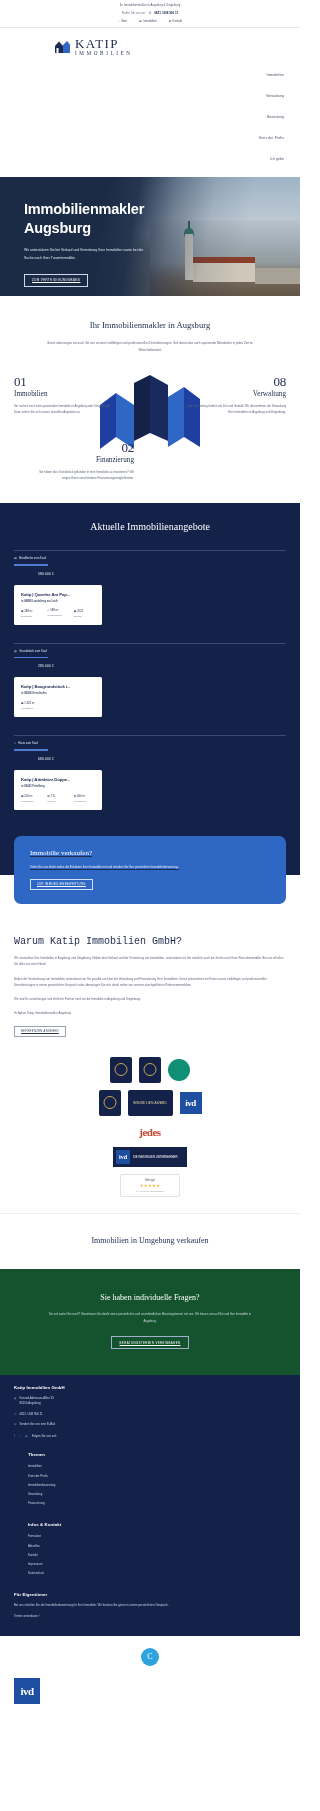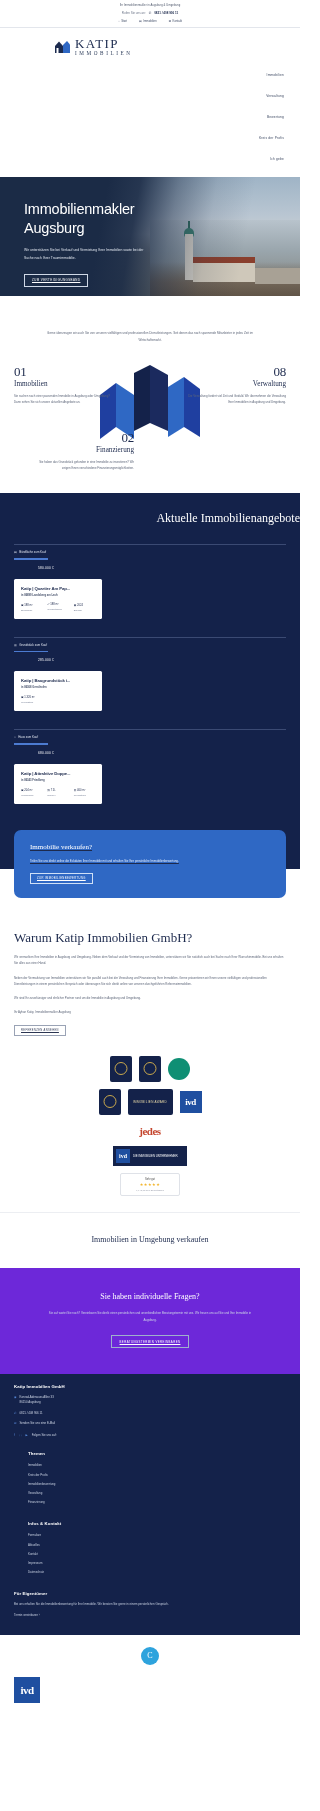--- a/index.html
+++ b/index.html
@@ -45,21 +45,21 @@
   .hero .church { position:absolute; left:182px; bottom:16px; width:14px; height:58px; }
   .hero .church .tower{ position:absolute; left:3px; bottom:0; width:8px; height:46px; background:#d8d3c8; }
   .hero .church .roof{ position:absolute; left:2px; bottom:42px; width:10px; height:10px; background:#3c7e6e; border-radius:50% 50% 40% 40%; }
   .hero .church .spire{ position:absolute; left:6px; bottom:51px; width:1.5px; height:8px; background:#2f6a5c; }
   .hero .nave { position:absolute; left:193px; bottom:14px; width:62px; height:20px; background:#cfc8ba;}
   .hero .nave:before{content:"";position:absolute;left:0;right:0;top:-5px;height:6px;background:#8a3f2d;}
   .hero .roofs { position:absolute; left:255px; bottom:12px; width:45px; height:16px; background:#a8a195;}
   .hero .overlay { position:absolute; inset:0;
      background:linear-gradient(100deg,#1b2b46 0%,#1b2b46 34%,rgba(27,43,70,.92) 44%,rgba(27,43,70,.45) 56%,rgba(27,43,70,.12) 68%,rgba(27,43,70,0) 80%); }
   .hero .inner { position:absolute; left:24px; top:23px; width:160px; color:#fff; }
-  .hero h1 { font-size:14.5px; line-height:1.28; font-weight:400; letter-spacing:-.2px; }
+  .hero h1 { font-size:14.5px; line-height:1.28; font-weight:700; letter-spacing:-.2px; }
   .hero p { margin-top:10px; font-size:3.4px; line-height:2.25; color:#dfe5ee; max-width:128px;}
   .hero .cta { margin-top:11px; display:inline-block; border:1px solid #cfd8e6; color:#ffffff;
      font-size:2.9px; letter-spacing:.45px; padding:3.5px 7px; }
 
   
   .intro { padding:24px 0 8px; text-align:center; }
   .intro h2 { font-family:"Liberation Serif", serif; font-weight:400; font-size:8.6px; color:#1d2a4d; }
   .intro p { margin:10px auto 0; width:210px; font-size:3px; line-height:2.1; color:#5c6578; }
 
   
@@ -68,22 +68,22 @@
   .services .grid { position:relative; display:grid; grid-template-columns:1fr 1fr; gap:26px 4px; }
   .svc { width:112px; }
   .svc.left { padding-left:14px; text-align:left; }
   .svc.right { padding-right:14px; text-align:right; justify-self:end; }
   .svc .num { font-family:"Liberation Serif", serif; font-size:13px; color:#1d2a4d; letter-spacing:-.3px; line-height:1;}
   .svc h3 { font-family:"Liberation Serif", serif; font-weight:400; font-size:7.2px; color:#1d2a4d; margin-top:2px;}
   .svc p { margin-top:5px; font-size:2.9px; line-height:2.1; color:#5c6578; }
 
   
   .listings { background:#14224a; padding:18px 0 26px; }
-  .listings h2 { text-align:right; font-family:"Liberation Serif", serif; font-weight:400;
-      font-size:12px; color:#ffffff; }
+  .listings h2 { text-align:center; font-family:"Liberation Serif", serif; font-weight:400;
+      font-size:10px; color:#ffffff; }
   .offer { margin-top:18px; padding:0 14px; }
   .offer .rule { height:1px; background:#3b4a73; }
   .offer .meta { margin-top:5px; font-size:2.9px; color:#dfe4ef; display:flex; align-items:center; gap:2.5px;}
   .offer .bar { margin-top:4px; width:34px; height:1.6px; background:#4c7bd1;}
   .offer .price { margin-top:6px; font-size:3.2px; color:#ffffff; padding-left:24px; letter-spacing:.2px;}
   .card { margin:9px 14px 0; background:#ffffff; border-radius:1.5px; padding:7px 7px 7px; width:88px;}
   .card h4 { font-size:4.3px; color:#1d2a4d; font-weight:bold; letter-spacing:-.1px; }
   .card .loc { margin-top:3px; font-size:2.7px; color:#45506a; font-weight:bold;}
   .card .specs { margin-top:6px; display:flex; gap:5px; }
   .card .specs .s { flex:1; }
@@ -93,21 +93,21 @@
   
   .sellwrap { position:relative; padding:0 0 16px; background:linear-gradient(180deg,#14224a 0%,#14224a 46%,#ffffff 46%,#ffffff 100%);text-decoration:underline; }
   .sellbox { margin:0 14px; background:#2f68c4; border-radius:7px; padding:13px 16px 14px; }
   .sellbox h3 { font-family:"Liberation Serif", serif; font-weight:400; font-size:7px; color:#fff;}
   .sellbox p { margin-top:7px; font-size:2.9px; line-height:2.1; color:#e6eefb; max-width:152px;}
   .sellbox .btn { margin-top:9px; display:inline-block; border:1px solid #cfe0f7; color:#fff;
       font-size:2.7px; letter-spacing:.4px; padding:3px 6px;}
 
   
   .why { padding:16px 14px 10px; }
-  .why h2 { font-family:Liberation Serif, serif; font-weight:400; font-size:13px; color:#1d2a4d;}
+  .why h2 { font-family:Liberation Mono, monospace; font-weight:400; font-size:10px; color:#1d2a4d;}
   .why p { margin-top:8px; font-size:2.9px; line-height:2.15; color:#5c6578;}
   .why .btn { margin-top:10px; display:inline-block; border:1px solid #9aa3b5; color:#2b3552;
       font-size:2.6px; letter-spacing:.4px; padding:3px 6px;}
 
   
   .badges { padding:10px 0 16px; display:flex; flex-direction:column; align-items:center; gap:7px;}
   .badge-row { display:flex; align-items:center; justify-content:center; gap:7px;}
   .bdg { display:flex; align-items:center; justify-content:center; }
   .bdg-ivd { width:22px;height:22px;background:#1f4fa0;color:#fff;display:flex;align-items:center;justify-content:center;
       font-family:"Liberation Serif",serif;font-size:9px;font-weight:bold;letter-spacing:-.5px;}
@@ -126,21 +126,21 @@
   .review { width:60px; border:1px solid #dfe2e8; border-radius:2px; padding:4px; text-align:center; background:#fff;}
   .review .title{font-size:2.6px;color:#444;}
   .review .stars{color:#f2b01e;font-size:4px;letter-spacing:.5px;margin-top:1px;}
   .review .sub{font-size:2.2px;color:#8b90a0;margin-top:2px;}
 
   
   .sellaug { padding:22px 0 24px; text-align:center; border-top:1px solid #eceef2;}
   .sellaug h2 { font-family:"Liberation Serif", serif; font-weight:400; font-size:8px; color:#1d2a4d; }
 
   
-  .quest { background:#6d28d9; padding:24px 0 26px; text-align:center; }
+  .quest { background:#14532d; padding:24px 0 26px; text-align:center; }
   .quest h2 { font-family:"Liberation Serif", serif; font-weight:400; font-size:8px; color:#fff;}
   .quest p { margin:9px auto 0; width:212px; font-size:2.9px; line-height:2.2; color:#cfd7e6;}
   .quest .btn { margin-top:12px; display:inline-block; border:1px solid #9fb0cc; color:#fff;
       font-size:2.8px; letter-spacing:.45px; padding:3.5px 8px;}
 
   
   .footer { background:#14224a; padding:10px 14px 18px; }
   .footer h4 { font-size:4.3px; color:#ffffff; font-weight:bold; letter-spacing:.1px;}
   .footer .frow { margin-top:6px; display:flex; gap:3px; align-items:flex-start; font-size:2.9px; color:#cdd5e5; line-height:1.6;}
   .footer .frow .fic { color:#5b8fe0; flex:0 0 auto; }
@@ -216,20 +216,21 @@
     </div>
     <div class="overlay"></div>
     <div class="inner">
       <h1>Immobilienmakler Augsburg</h1>
       <p>Wir unterstützen Sie bei Verkauf und Vermietung Ihrer Immobilien sowie bei der Suche nach Ihrer Traumimmobilie.</p>
       <a class="cta" href="#">ZUM VERTEIDIGUNGSBAND</a>
     </div>
   </section>
 
   <section class="intro">
+    <h2>Ihr Immobilienmakler in Augsburg</h2>
     <p>Gerne überzeugen wir auch Sie von unseren vielfältigen und professionellen Dienstleistungen. Seit denen das nach spannende Mitanbieter in jedes Zeit im Wirtschaftsmarkt.</p>
   </section>
 
   <section class="services">
     <div class="chairs">
       <svg viewBox="0 0 112 84" xmlns="http://www.w3.org/2000/svg" width="112" height="84">
         <path d="M6 30 L22 18 L22 62 L6 74 Z" fill="#1f3fa0"></path>
         <path d="M22 18 L40 30 L40 74 L22 62 Z" fill="#2f68c4"></path>
         <path d="M40 8 L56 0 L56 58 L40 66 Z" fill="#14224a"></path>
         <path d="M56 0 L74 10 L74 66 L56 58 Z" fill="#1b2a5e"></path>

